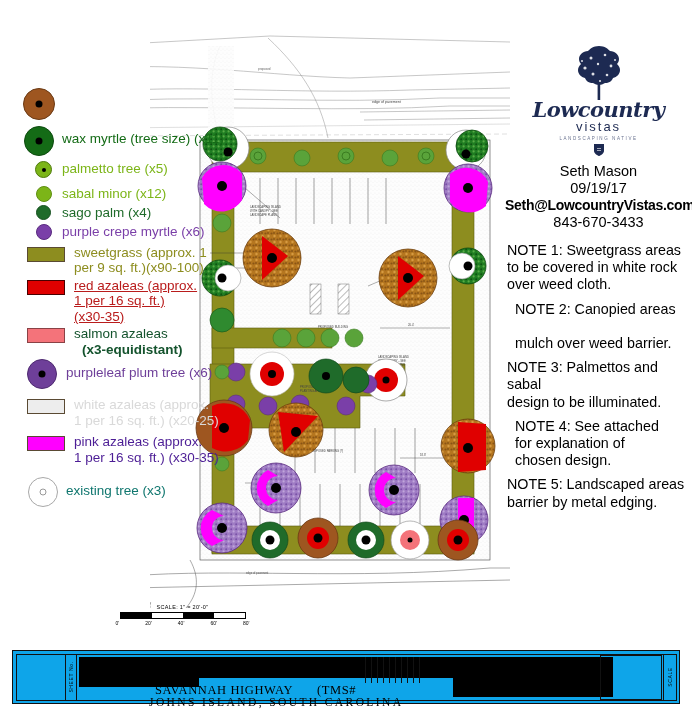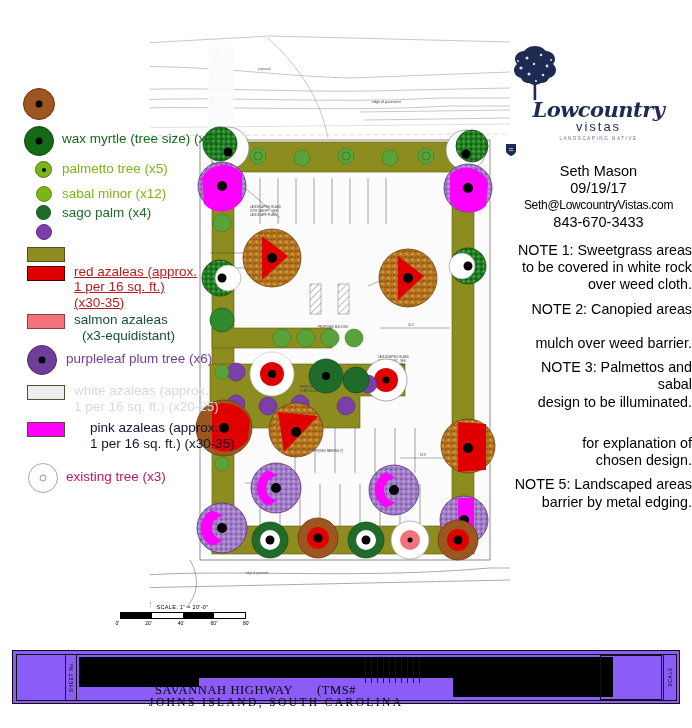--- a/index.html
+++ b/index.html
@@ -15,45 +15,45 @@
   .leg-row{display:flex;align-items:flex-start;margin-bottom:3px;position:relative;}
   .leg-sym{flex:0 0 auto;display:flex;align-items:center;justify-content:center;}
   .leg-txt{font-size:13.5px;line-height:15.5px;padding-left:6px;}
   .circ{border-radius:50%;display:block;position:relative;}
   .circ .dot{position:absolute;left:50%;top:50%;transform:translate(-50%,-50%);
              border-radius:50%;background:#000;}
   .swatch{display:block;border:1.5px solid #5a4a33;}
 
   
   #rightpanel{position:absolute;left:505px;top:44px;width:187px;text-align:center;}
-  #logo{width:100%;display:flex;flex-direction:column;}
+  #logo{width:100%;display:flex;flex-direction:column;align-items:center;}
   .logo-script{font-family:"DejaVu Serif","Liberation Serif",serif;font-style:italic;
     font-weight:bold;font-size:21px;color:#1d2a52;letter-spacing:-.5px;line-height:20px;
     margin-top:-2px;}
   .logo-sub{font-size:13px;color:#1d2a52;letter-spacing:2px;line-height:14px;}
   .logo-tag{font-size:4.5px;color:#6a7390;letter-spacing:1.6px;margin-top:2px;}
   .logo-shield{margin-top:2px;}
   #contact{margin-top:6px;font-size:14.5px;line-height:17px;color:#000;}
-  #contact .email{font-size:12px;letter-spacing:-.3px;}
-  #notes{margin-top:11px;text-align:right;padding-left:2px;}
+  #contact .email{font-size:14px;letter-spacing:-.3px;font-weight:bold;}
+  #notes{margin-top:11px;text-align:left;padding-left:2px;}
   .note{font-size:14.3px;line-height:17.2px;margin-bottom:7px;}
   .note.ind{padding-left:8px;}
 
   
   #scalebar{position:absolute;left:110px;top:604px;width:145px;text-align:center;}
   #scalebar .sb-title{font-size:5.5px;letter-spacing:.3px;margin-bottom:2px;}
   .sb-bar{display:flex;height:5px;border:.7px solid #000;width:124px;margin:0 auto;}
   .sb-bar i{flex:1;display:block;}
   .sb-bar i.on{background:#000;}
   .sb-labels{display:flex;width:134px;margin:1px auto 0;justify-content:space-between;
              font-size:5px;}
 
   
   #titleblock{position:absolute;left:12px;top:650px;width:668px;height:54px;
-              border:1.4px solid #111;background:#8b5cf6;box-sizing:border-box;}
+              border:1.4px solid #111;background:#0ea5e9;box-sizing:border-box;}
   .tb-inner{position:absolute;inset:2.5px;border:.9px solid #111;box-sizing:border-box;}
   .tb-sheet{position:absolute;left:2.5px;top:2.5px;width:50px;bottom:2.5px;
             border-right:.9px solid #111;box-sizing:border-box;}
   .tb-sheet2{position:absolute;left:52.5px;top:2.5px;width:11px;bottom:2.5px;
              border-right:.9px solid #111;box-sizing:border-box;}
   .vlabel{position:absolute;left:50%;top:50%;transform:translate(-50%,-50%) rotate(-90deg);
           white-space:nowrap;font-size:5px;letter-spacing:.6px;}
   .tb-scale{position:absolute;right:2.5px;top:2.5px;width:14px;bottom:2.5px;
             border-left:.9px solid #111;box-sizing:border-box;}
   .tb-scalebox{position:absolute;right:17px;top:3.5px;width:62px;bottom:3.5px;
@@ -413,46 +413,51 @@
     <span class="leg-sym" style="width:34px;padding-left:9px;box-sizing:border-box;">
       <span class="circ" style="width:13px;height:13px;background:#1f6b2a;border:1px solid #15501f;"></span>
     </span>
     <span class="leg-txt" style="color:#1f6b2a;">sago palm (x4)</span>
   </div>
 
   <div class="leg-row" style="margin-bottom:5px;">
     <span class="leg-sym" style="width:34px;padding-left:9px;box-sizing:border-box;">
       <span class="circ" style="width:14px;height:14px;background:#7a3fa8;border:1px solid #5a2b80;"></span>
     </span>
+    <span class="leg-txt" style="color:#7a3fa8;">purple crepe myrtle (x6)</span>
   </div>
 
   <div class="leg-row" style="margin-bottom:2px;">
     <span class="leg-sym" style="width:46px;padding-left:2px;box-sizing:border-box;padding-top:2px;">
       <span class="swatch" style="width:36px;height:13px;background:#8d8d1f;"></span>
+    </span>
+    <span class="leg-txt" style="color:#8d8d1f;">
+      <span>sweetgrass (approx. 1</span><br>
+      <span>per 9 sq. ft.)(x90-100)</span>
     </span>
   </div>
 
   <div class="leg-row" style="margin-bottom:2px;">
     <span class="leg-sym" style="width:46px;padding-left:2px;box-sizing:border-box;padding-top:2px;align-items:flex-start;">
       <span class="swatch" style="width:36px;height:13px;background:#e00000;border-color:#4a0000;"></span>
     </span>
     <span class="leg-txt" style="color:#b91c1c;text-decoration:underline;">
       <span>red azaleas (approx.</span><br>
       <span>1 per 16 sq. ft.)</span><br>
       <span>(x30-35)</span>
     </span>
   </div>
 
   <div class="leg-row" style="margin-bottom:2px;">
     <span class="leg-sym" style="width:46px;padding-left:2px;box-sizing:border-box;padding-top:2px;align-items:flex-start;">
       <span class="swatch" style="width:36px;height:13px;background:#f4737a;border-color:#8a4246;"></span>
     </span>
     <span class="leg-txt" style="color:#14532d;">
       <span>salmon azaleas</span><br>
-      <span style="padding-left:8px;display:inline-block;">(x3-equidistant)</span>
+      <span style="padding-left:8px;display:inline-block;font-weight:bold;">(x3-equidistant)</span>
     </span>
   </div>
 
   <div class="leg-row" style="margin-bottom:8px;">
     <span class="leg-sym" style="width:38px;padding-left:2px;box-sizing:border-box;">
       <span class="circ" style="width:28px;height:28px;background:#6e3f99;border:1px solid #4e2a70;">
         <span class="dot" style="width:7px;height:7px;"></span>
         </span>
     </span>
     <span class="leg-txt" style="color:#6e3f99;padding-top:6px;">purpleleaf plum tree (x6)</span>
@@ -465,33 +470,33 @@
     <span class="leg-txt" style="color:#d9d9d9;">
       <span>white azaleas (approx.</span><br>
       <span>1 per 16 sq. ft.) (x20-25)</span>
     </span>
   </div>
 
   <div class="leg-row" style="margin-bottom:12px;">
     <span class="leg-sym" style="width:46px;padding-left:2px;box-sizing:border-box;padding-top:2px;align-items:flex-start;">
       <span class="swatch" style="width:36px;height:13px;background:#ff00ff;"></span>
     </span>
-    <span class="leg-txt" style="color:#0f172a;margin-left:16px;">
+    <span class="leg-txt" style="color:#4c1d95;">
       <span>pink azaleas (approx.</span><br>
       <span>1 per 16 sq. ft.) (x30-35)</span>
     </span>
   </div>
 
   <div class="leg-row">
     <span class="leg-sym" style="width:38px;padding-left:3px;box-sizing:border-box;">
       <span class="circ" style="width:28px;height:28px;background:#ffffff;border:1px solid #a8a8a8;">
         <span class="dot" style="width:5px;height:5px;background:#fff;border:1px solid #999;"></span>
         </span>
     </span>
-    <span class="leg-txt" style="color:#be185d;padding-top:6px;">existing tree (x3)</span>
+    <span class="leg-txt" style="color:#0f766e;padding-top:6px;">existing tree (x3)</span>
   </div>
 </div>
 
 <div id="rightpanel">
 
   <div id="logo">
     <svg width="60" height="58" viewBox="0 0 60 58" xmlns="http://www.w3.org/2000/svg">
       <g fill="#1d2a52">
         <path d="M30 2c-6 0-9 3-11 5-5 0-9 4-9 8 0 2 1 4 2 5-2 2-3 4-3 6 0 4 3 7 7 8 1 3 4 5 8 5 2 1 4 2 6 2s4-1 6-2c4 0 7-2 8-5 4-1 7-4 7-8 0-2-1-4-3-6 1-1 2-3 2-5 0-4-4-8-9-8-2-2-5-5-11-5z"></path>
         <rect x="28.6" y="36" width="2.6" height="20"></rect>
@@ -534,21 +539,21 @@
     <div class="note ind">
       <span>NOTE 2: Canopied areas</span><br>
       <br>
       <span>mulch over weed barrier.</span>
     </div>
     <div class="note">
       <span>NOTE 3: Palmettos and sabal</span><br>
       <span>design to be illuminated.</span>
     </div>
     <div class="note ind">
-      <br>
+      <span>NOTE 4: See attached</span><br>
       <span>for explanation of</span><br>
       <span>chosen design.</span>
     </div>
     <div class="note">
       <span>NOTE 5: Landscaped areas</span><br>
       <span>barrier by metal edging.</span>
     </div>
   </div>
 </div>
 

